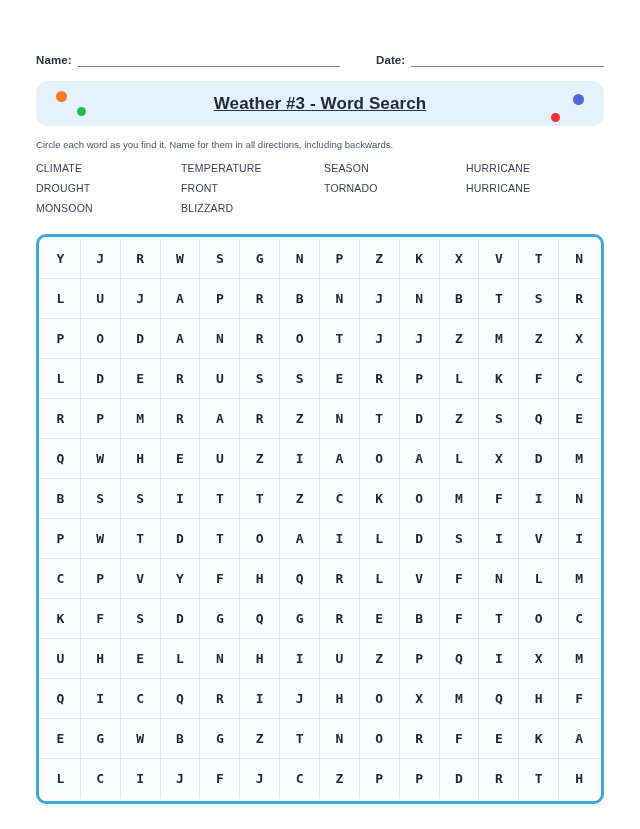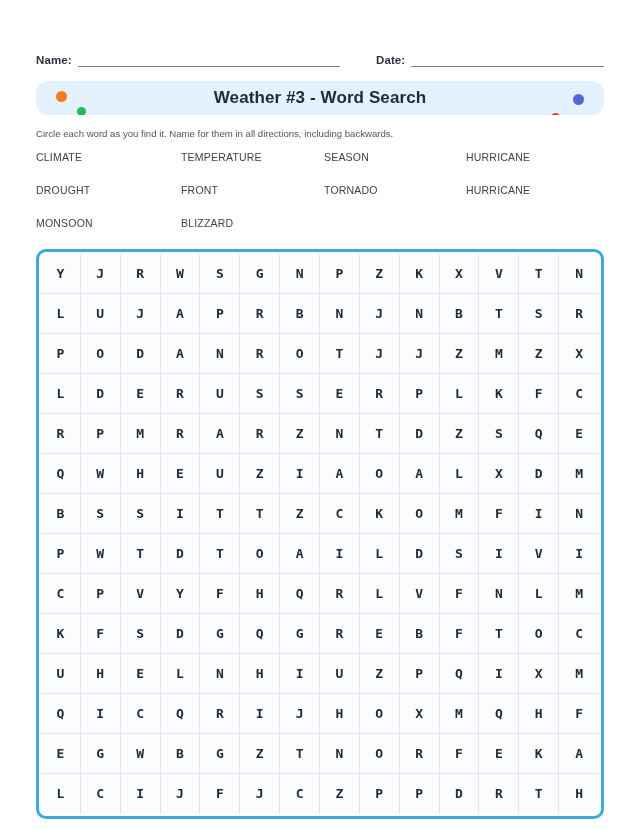--- a/index.html
+++ b/index.html
@@ -53,27 +53,28 @@
     height: 13px;
   }
   .meta-field.name-field .meta-line {
     margin-right: 36px;
   }
 
   
   .banner {
     position: relative;
     margin-top: 14px;
-    height: 34px;
+    height: 45px;
     background: #e3f2fd;
     border-radius: 12px;
     display: flex;
     align-items: center;
     justify-content: center;
     overflow: hidden;
+    text-decoration: underline;
   }
   .banner-title {
     font-size: 17px;
     font-weight: bold;
     color: #242b38;
     letter-spacing: 0.1px;
     text-align: center;
   }
   .dot {
     position: absolute;
@@ -88,21 +89,21 @@
   .instructions {
     margin-top: 12px;
     font-size: 9.6px;
     color: #4d5566;
     line-height: 13px;
   }
   .word-list {
     margin-top: 4px;
     display: grid;
     grid-template-columns: 145px 143px 142px auto;
-    row-gap: 18px;
+    row-gap: 5px;
   }
   .word-item {
     font-size: 10.5px;
     color: #3b4251;
     line-height: 15px;
     letter-spacing: 0.2px;
     white-space: nowrap;
   }
   .word-item.empty { visibility: hidden; }
 

